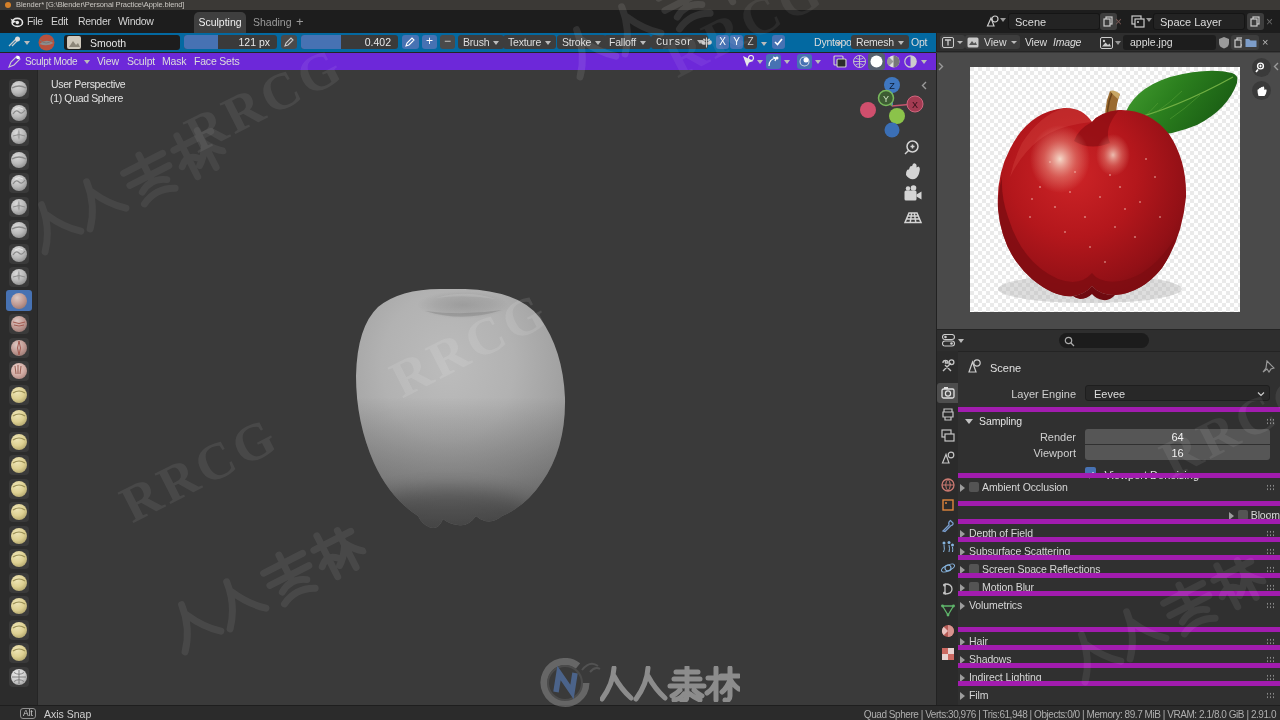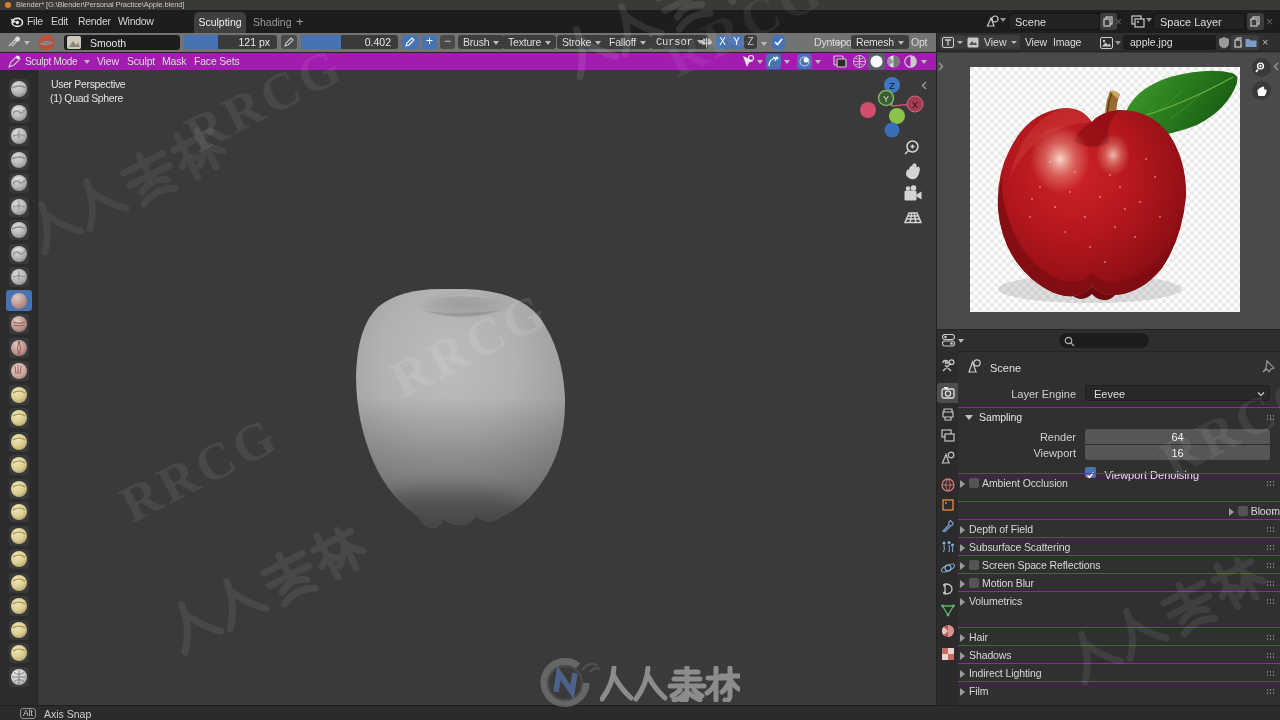--- a/index.html
+++ b/index.html
@@ -6,23 +6,23 @@
   #stage{position:relative;width:1280px;height:720px;overflow:hidden;
     font-family:"Liberation Sans",sans-serif;background:#3a3a3a;}
   .abs{position:absolute;}
   
   #titlebar{left:0;top:0;width:1280px;height:10px;background:#3b3936;color:#c9c6c1;
     font-size:7.5px;line-height:10px;letter-spacing:-0.1px;}
   #topbar{left:0;top:10px;width:1280px;height:23px;background:#1d1d1d;}
   .menu{color:#d3d3d3;font-size:10.5px;line-height:23px;position:absolute;top:0;letter-spacing:-0.3px;}
   .tab{position:absolute;top:2px;height:21px;line-height:21px;font-size:10.5px;
     border-radius:5px 5px 0 0;padding:0 11px;}
-  #toolbar{left:0;top:33px;width:936px;height:19px;background:#737373;border-bottom:1px solid #242424;}
+  #toolbar{left:0;top:33px;width:936px;height:19px;background:#0369a1;border-bottom:1px solid #242424;}
   #imghdr{left:936px;top:33px;width:344px;height:19px;background:#2e2e2e;border-bottom:1px solid #242424;border-left:1px solid #222;box-sizing:border-box;}
-  #modebar{left:0;top:53px;width:1090px;height:17px;background:#a21caf;}
+  #modebar{left:0;top:53px;width:1090px;height:17px;background:#6d28d9;}
   .slider{position:absolute;top:2px;height:14px;border-radius:3px;background:#3a3a3a;overflow:hidden;}
   .slider .fill{position:absolute;left:0;top:0;bottom:0;background:#4772b3;}
   .slider .lab{position:absolute;left:7px;top:16px;line-height:14px;font-size:16px;color:#e8e8e8;}
   .slider .val{position:absolute;right:7px;top:0;line-height:14px;font-size:10.5px;color:#e8e8e8;}
   .btn{position:absolute;top:2px;height:14px;border-radius:3px;background:#4a4a4a;}
   .drop{position:absolute;top:2px;height:14px;border-radius:3px;background:#3d3d3d;
     color:#dedede;font-size:10.5px;line-height:14px;padding:0 5px;letter-spacing:-0.2px;}
   .drop:after{content:"";display:inline-block;margin-left:4px;width:0;height:0;
     border-left:3px solid transparent;border-right:3px solid transparent;border-top:4px solid #bbb;
     vertical-align:1px;}
@@ -31,21 +31,21 @@
   #viewport{left:0;top:70px;width:936px;height:635px;background:#3a3a3a;overflow:hidden;}
   #toolstrip{position:absolute;left:0;top:0;width:37px;height:635px;background:#2c2c2c;
     border-right:1px solid #252525;}
   .tool{position:absolute;left:6px;width:26px;height:21px;border-radius:3px;}
   .tool svg{position:absolute;left:3px;top:1px;}
   
   #imged{left:936px;top:53px;width:344px;height:277px;background:#4a4a4a;overflow:hidden;border-left:1px solid #222;box-sizing:border-box;border-bottom:1px solid #232323;}
   #props{left:936px;top:330px;width:344px;height:375px;background:#303030;overflow:hidden;border-left:1px solid #222;box-sizing:border-box;}
   #phdr{position:absolute;left:0;top:0;width:343px;height:21px;background:#2e2e2e;border-bottom:1px solid #242424;}
   #ptabs{position:absolute;left:0;top:21px;width:21px;height:354px;background:#2b2b2b;}
-  .prow{position:absolute;left:21px;width:322px;height:18px;color:#d7d7d7;font-size:10.5px;line-height:18px;letter-spacing:-0.1px;border-top:1px solid #a21caf;box-sizing:border-box;}
+  .prow{position:absolute;left:21px;width:322px;height:18px;color:#d7d7d7;font-size:10.5px;line-height:18px;letter-spacing:-0.1px;border-top:5px solid #a21caf;box-sizing:border-box;}
   .tri{display:inline-block;width:0;height:0;border-top:4px solid transparent;
     border-bottom:4px solid transparent;border-left:5px solid #9d9d9d;margin:0 4px 0 2px;vertical-align:-1px;}
   .chk{display:inline-block;width:10px;height:10px;border-radius:2px;background:#545454;
     margin-right:3px;vertical-align:-1px;}
   .grip{position:absolute;right:5px;top:6px;width:9px;height:7px;
     background:radial-gradient(circle,#8a8a8a 0.8px,transparent 1px);background-size:3px 3.5px;}
   
   #status{left:0;top:705px;width:1280px;height:15px;background:#2b2b2b;border-top:1px solid #1e1e1e;}
   .wm{position:absolute;color:#fff;font-family:"Liberation Serif",serif;font-weight:bold;}
 </style>
@@ -178,21 +178,21 @@
     </div>
     <div class="btn" style="left:28px;top:2px;width:55px;background:#3d3d3d;color:#dcdcdc;font-size:10.5px;">
       <svg width="12" height="11" viewBox="0 0 12 11" style="margin:1.5px 2px;vertical-align:top;">
           <rect x="0.5" y="0.5" width="11" height="10" rx="1.5" fill="#c8c8c8"></rect>
           <path d="M2 8 L5 4 L7 6.5 L8.5 5 L10 8 Z" fill="#555"></path>
         </svg>
       <span style="vertical-align:top;line-height:14px;">View</span>
       <span style="position:absolute;right:3px;top:6px;width:0;height:0;border-left:3px solid transparent;border-right:3px solid transparent;border-top:3.5px solid #bbb;"></span>
     </div>
     <span class="hmenu" style="left:88px;top:1px;">View</span>
-    <span class="hmenu" style="left:116px;top:1px;">Image</span>
+    <span class="hmenu" style="left:116px;top:1px;font-style:italic;">Image</span>
     <svg class="abs" style="left:163px;top:4px" width="13" height="12" viewBox="0 0 13 12">
         <rect x="0.5" y="0.5" width="12" height="11" rx="1.5" fill="none" stroke="#ccc"></rect>
         <circle cx="4" cy="4" r="1.2" fill="#ccc"></circle>
         <path d="M2 9.5 L5.5 5.5 L8 8 L9.5 6.5 L11 9.5 Z" fill="#ccc"></path>
       </svg>
     <span class="abs" style="left:178px;top:8px;width:0;height:0;border-left:3px solid transparent;border-right:3px solid transparent;border-top:4px solid #999;"></span>
     <div class="abs" style="left:186px;top:2px;width:93px;height:15px;background:#1d1d1d;border-radius:3px;color:#dcdcdc;font-size:10.5px;line-height:15px;padding-left:7px;box-sizing:border-box;">apple.jpg</div>
     <svg class="abs" style="left:281px;top:3px" width="12" height="13" viewBox="0 0 12 13">
         <path d="M6 1 L11 3 V7 Q11 11 6 12.5 Q1 11 1 7 V3 Z" fill="#9a9a9a"></path>
       </svg>
@@ -939,20 +939,21 @@
     <div class="prow" style="top:261px;"><span class="tri"></span>Volumetrics<span class="grip"></span></div>
     <div class="prow" style="top:297px;"><span class="tri"></span>Hair<span class="grip"></span></div>
     <div class="prow" style="top:315px;"><span class="tri"></span>Shadows<span class="grip"></span></div>
     <div class="prow" style="top:333px;"><span class="tri"></span>Indirect Lighting<span class="grip"></span></div>
     <div class="prow" style="top:351px;"><span class="tri"></span>Film<span class="grip"></span></div>
   </div>
 
   <div class="abs" id="status">
     <span class="abs" style="left:20px;top:2px;border:1px solid #8e8e8e;border-radius:3px;color:#cfcfcf;font-size:8.5px;padding:0px 2px;line-height:9px;">Alt</span>
     <span class="abs" style="left:44px;top:2px;color:#cfcfcf;font-size:10.5px;">Axis Snap</span>
+    <span class="abs" style="right:4px;top:3px;color:#aeaeae;font-size:10px;letter-spacing:-0.45px;">Quad Sphere | Verts:30,976 | Tris:61,948 | Objects:0/0 | Memory: 89.7 MiB | VRAM: 2.1/8.0 GiB | 2.91.0</span>
   </div>
 
   <div id="wms">
       <div class="wm" style="left:180px;top:70px;font-size:52px;opacity:0.07;transform:rotate(-27deg);letter-spacing:4px;">RRCG</div>
       <svg class="abs" style="left:555px;top:-15px;opacity:0.09;transform:rotate(-27deg);" width="211.6" height="55.199999999999996" viewBox="0 0 184 48">
         <g stroke="#fff" stroke-width="6" fill="none" stroke-linecap="round">
           <path d="M20 4 Q18 26 4 42 M20 14 Q28 30 40 40"></path>
           <path d="M64 4 Q62 26 48 42 M64 14 Q72 30 84 40"></path>
           <path d="M96 12 H134 M96 24 H134 M115 4 V30 M103 34 Q115 26 127 34 M100 44 Q115 36 130 44"></path>
           <path d="M144 14 H180 M152 4 V44 M144 30 Q152 22 160 30 M170 8 V44 M170 20 Q176 30 182 34 M170 22 Q164 32 158 36"></path>

